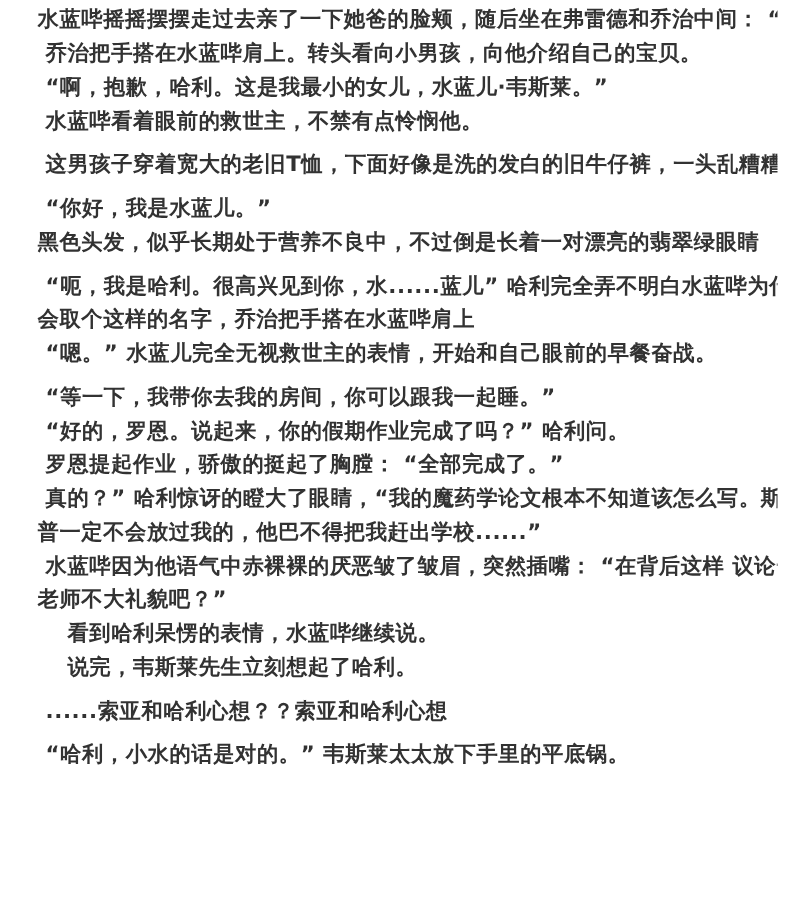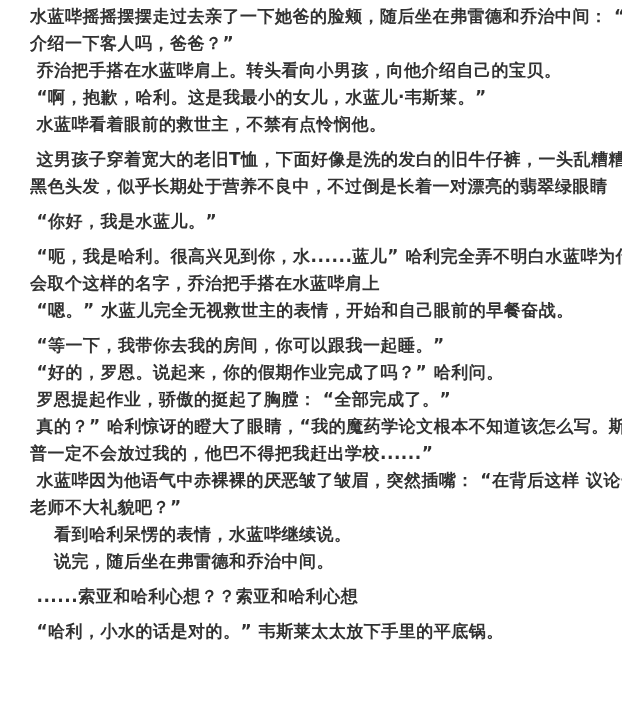--- a/index.html
+++ b/index.html
@@ -31,34 +31,33 @@
   }
   .text-line.gap {
     margin-top: 8px;
   }
 </style>
 </head>
 <body>
 
 <div class="page" id="novel-page" style="background: rgb(255, 255, 255); color: rgb(50, 50, 50);">
     <div class="text-line">水蓝哔摇摇摆摆走过去亲了一下她爸的脸颊，随后坐在弗雷德和乔治中间： “不</div>
-    <div class="text-line">介绍一下客人吗，爸爸？”</div>
     <div class="text-line"> 乔治把手搭在水蓝哔肩上。转头看向小男孩，向他介绍自己的宝贝。</div>
     <div class="text-line"> “啊，抱歉，哈利。这是我最小的女儿，水蓝儿·韦斯莱。”</div>
     <div class="text-line"> 水蓝哔看着眼前的救世主，不禁有点怜悯他。</div>
     <div class="text-line gap"> 这男孩子穿着宽大的老旧T恤，下面好像是洗的发白的旧牛仔裤，一头乱糟糟的</div>
+    <div class="text-line gap"> “你好，我是水蓝儿。”</div>
     <div class="text-line">黑色头发，似乎长期处于营养不良中，不过倒是长着一对漂亮的翡翠绿眼睛</div>
-    <div class="text-line gap"> “你好，我是水蓝儿。”</div>
     <div class="text-line gap"> “呃，我是哈利。很高兴见到你，水......蓝儿” 哈利完全弄不明白水蓝哔为什么</div>
     <div class="text-line">会取个这样的名字，乔治把手搭在水蓝哔肩上</div>
     <div class="text-line"> “嗯。” 水蓝儿完全无视救世主的表情，开始和自己眼前的早餐奋战。</div>
     <div class="text-line gap"> “等一下，我带你去我的房间，你可以跟我一起睡。”</div>
     <div class="text-line"> “好的，罗恩。说起来，你的假期作业完成了吗？” 哈利问。</div>
     <div class="text-line"> 罗恩提起作业，骄傲的挺起了胸膛： “全部完成了。”</div>
     <div class="text-line"> 真的？” 哈利惊讶的瞪大了眼睛，“我的魔药学论文根本不知道该怎么写。斯内</div>
     <div class="text-line">普一定不会放过我的，他巴不得把我赶出学校......”</div>
     <div class="text-line"> 水蓝哔因为他语气中赤裸裸的厌恶皱了皱眉，突然插嘴： “在背后这样 议论一位</div>
     <div class="text-line">老师不大礼貌吧？”</div>
     <div class="text-line">　 看到哈利呆愣的表情，水蓝哔继续说。</div>
-    <div class="text-line">　 说完，随后坐在弗雷德和乔治中间。</div>
+    <div class="text-line">　 说完，韦斯莱先生立刻想起了哈利。</div>
     <div class="text-line gap"> ......索亚和哈利心想？？索亚和哈利心想</div>
     <div class="text-line gap"> “哈利，小水的话是对的。” 韦斯莱太太放下手里的平底锅。</div>
   </div>
 
 </body></html>

